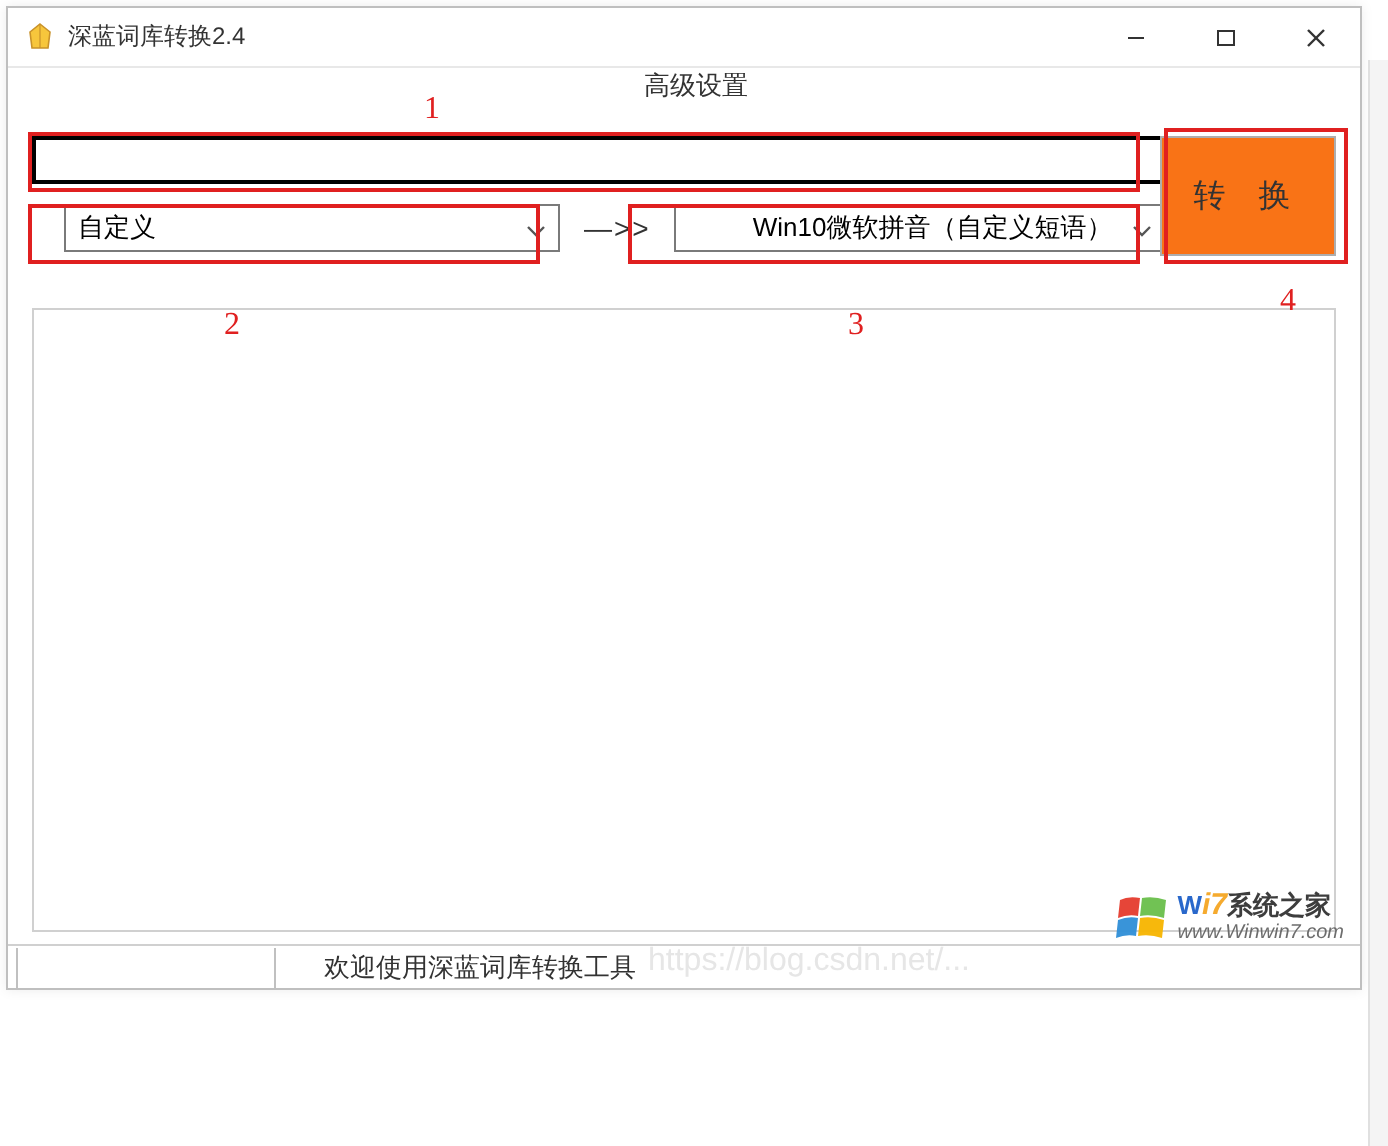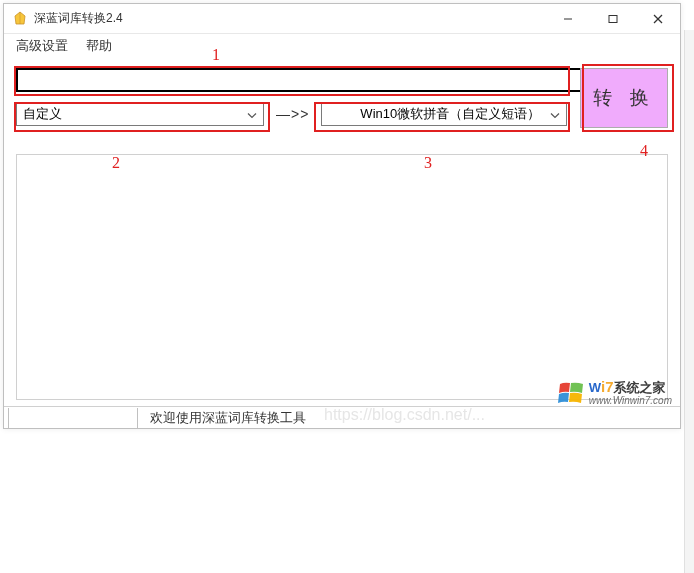--- a/index.html
+++ b/index.html
@@ -8,21 +8,21 @@
     font-size: 12px;
     background: #fff;
     width: 694px;
     height: 573px;
     position: relative;
     overflow: hidden;
   }
   .window {
     position: absolute;
     left: 3px; top: 3px;
-    width: 678px; height: 426px;
+    width: 678px; height: 492px;
     border: 1px solid #bfbfbf;
     background: #fff;
     box-shadow: 0 0 6px rgba(0,0,0,0.08);
   }
   .titlebar {
     height: 30px;
     display: flex;
     align-items: center;
     padding-left: 8px;
     background: #fff;
@@ -47,20 +47,21 @@
   }
   .win-btn svg { width: 10px; height: 10px; }
   .menubar {
     height: 24px;
     display: flex;
     align-items: center;
     gap: 18px;
     padding-left: 12px;
     font-size: 13px;
     color: #333;
+    flex-direction: column;
   }
   .content {
     position: relative;
     padding: 8px 12px 0 12px;
   }
   .row1 {
     display: flex;
     align-items: center;
     gap: 6px;
   }
@@ -79,20 +80,21 @@
     font-size: 12px;
     display: flex;
     align-items: center;
     justify-content: center;
   }
   .row2 {
     display: flex;
     align-items: center;
     margin-top: 10px;
     gap: 8px;
+    margin-left: 16px;
   }
   .dd {
     height: 24px;
     border: 1px solid #7a7a7a;
     background: #fff;
     display: flex;
     align-items: center;
     padding: 0 6px;
     font-size: 13px;
     position: relative;
@@ -111,25 +113,25 @@
     color: #333;
     padding: 0 4px;
   }
   .convert-btn {
     position: absolute;
     right: 12px;
     top: 64px;
     width: 88px;
     height: 60px;
     border: 1px solid #adadad;
-    background: #f0abfc;
+    background: #f97316;
     display: flex;
     align-items: center;
     justify-content: center;
-    font-size: 19px;
+    font-size: 16px;
     letter-spacing: 6px;
     color: #333;
   }
   .output-area {
     position: absolute;
     left: 12px; right: 12px;
     top: 150px;
     bottom: 28px;
     border: 1px solid #d0d0d0;
     background: #fff;
@@ -144,21 +146,21 @@
   }
   .status-panel {
     border: 1px solid #c0c0c0;
     border-top: none;
     border-bottom: none;
     height: 20px;
     width: 130px;
     margin-left: 4px;
   }
   .status-text {
-    margin-left: 12px;
+    margin-left: 24px;
     font-size: 13px;
     color: #333;
   }
   
   .anno-box {
     position: absolute;
     border: 2px solid #e02020;
     pointer-events: none;
   }
   .anno-label {
@@ -180,21 +182,21 @@
   }
   .wm-logo {
     width: 28px; height: 26px;
   }
   .wm-text {
     display: flex; flex-direction: column;
     line-height: 1;
   }
   .wm-title { font-size: 13px; font-weight: bold; }
   .wm-title .w7 { color: #1e60c9; display:inline-flex; align-items:baseline;}
-  .wm-title .seven { color: #f5a623; font-weight: bold; font-size: 15px;}
+  .wm-title .seven { color: #f5a623; font-style: italic; font-weight: bold; font-size: 15px;}
   .wm-title .rest { color: #333; }
   .wm-url { font-size: 10px; color: #666; margin-top: 2px; font-style: italic;}
   .faint-url {
     position: absolute;
     bottom: 4px;
     left: 320px;
     color: #e6e6e6;
     font-size: 16px;
     font-family: Arial, sans-serif;
     pointer-events: none;

